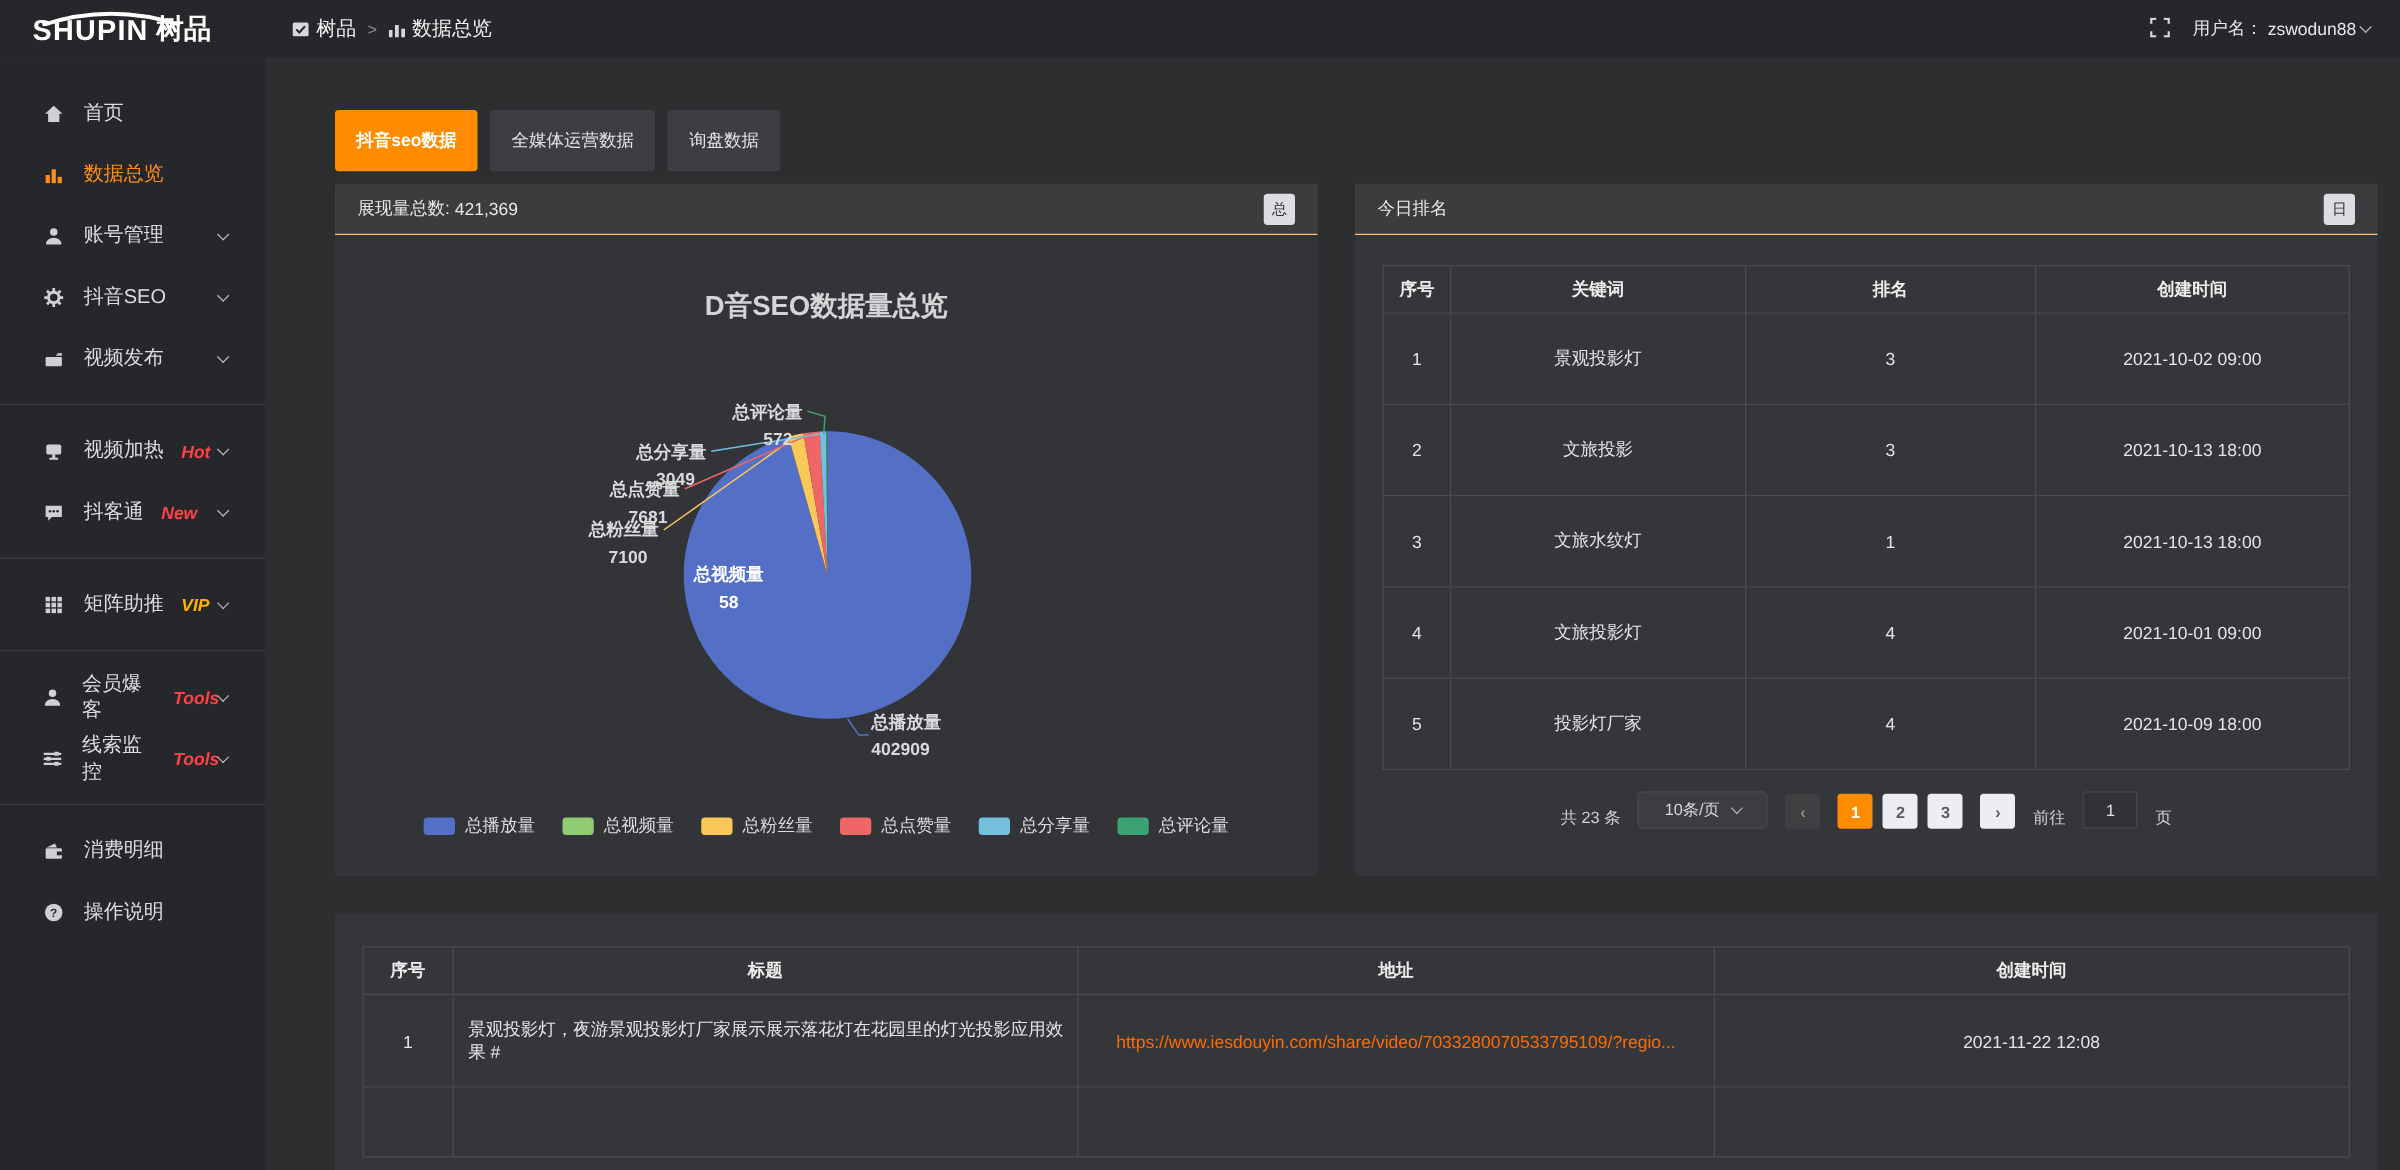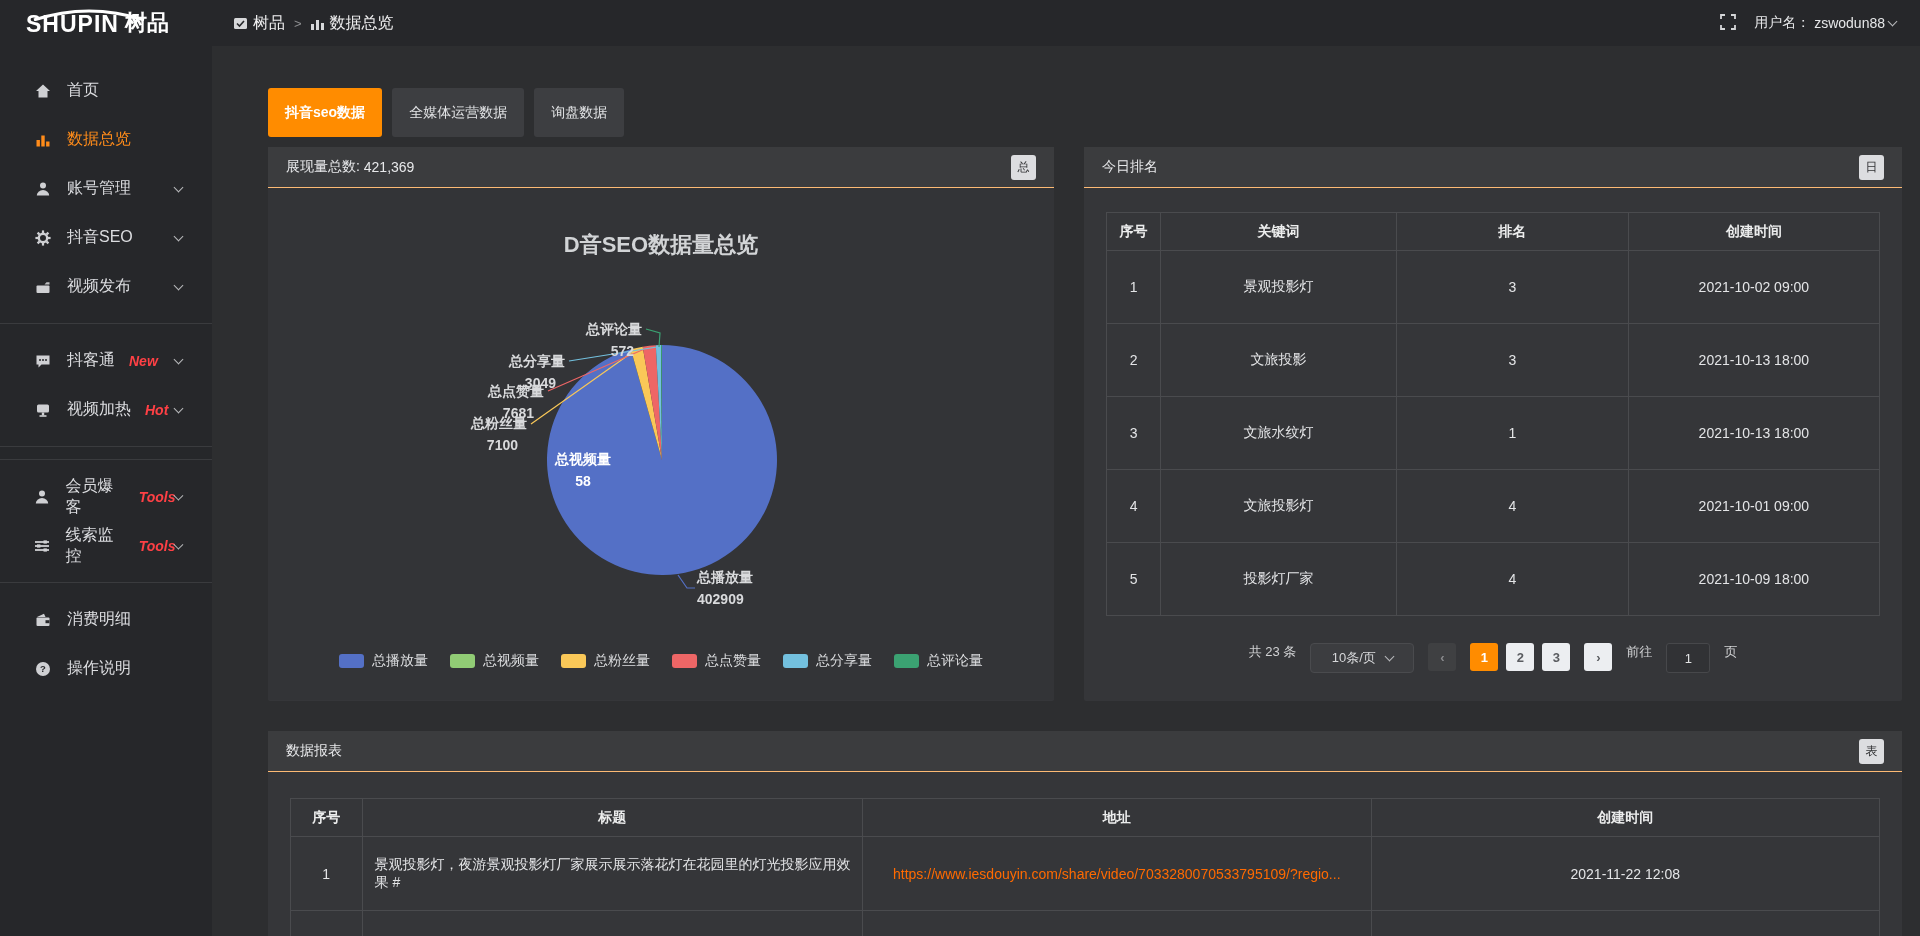--- a/index.html
+++ b/index.html
@@ -64,21 +64,21 @@
     gap:22px; align-items:center; }
   .legend-item { display:flex; align-items:center; gap:8px; font-size:14px; color:#dddee0; cursor:pointer; }
   .legend-swatch { width:25px; height:14px; border-radius:3px; display:inline-block; }
 
   
   .rank-wrap { padding:24px 22px 0 22px; }
   table.grid { width:100%; border-collapse:collapse; font-size:14px; color:#e4e5e7; }
   table.grid th, table.grid td { border:1px solid #4a4b4e; text-align:center; }
   table.grid th { height:38px; font-weight:700; color:#eceded; }
   .rank-grid td { height:73px; }
-  .pager { display:flex; align-items:flex-start; justify-content:center; gap:14px; margin-top:27px;
+  .pager { display:flex; align-items:flex-end; justify-content:center; gap:14px; margin-top:17px;
     font-size:13px; color:#d0d1d3; }
   .page-size { height:30px; min-width:104px; background:#3c3d40; border:1px solid #4a4b4e;
     border-radius:4px; display:flex; align-items:center; justify-content:center; gap:10px;
     color:#d6d7d9; cursor:pointer; padding:0 10px; }
   .pbtn { width:28px; height:28px; border:none; border-radius:3px; background:#eceef1;
     color:#5a5c60; font-size:13px; font-weight:700; cursor:pointer; }
   .pbtn.prev { background:#3f4042; color:#8a8b8e; }
   .pbtn.active { background:#ff8c00; color:#fff; }
   .goto-input { width:44px; height:30px; background:#313235; border:1px solid #47484b;
     border-radius:3px; color:#e2e3e5; text-align:center; font-size:13px; }
@@ -191,45 +191,65 @@
             <rect x="1.5" y="6.5" width="13" height="7.5" rx="1"></rect>
           </svg>
         </span>
       <span class="slabel">视频发布</span>
       <span class="chev"></span>
     </div>
     <div class="side-div"></div>
     <div class="side-item">
       <span class="sicon">
           <svg width="16" height="16" viewBox="0 0 16 16">
+            <rect x="2" y="2.5" width="12" height="8" rx="1.5"></rect>
+            <rect x="6.8" y="10.5" width="2.4" height="3"></rect>
+            <rect x="4.5" y="13.2" width="7" height="1.6"></rect>
+          </svg>
+        </span>
+      <span class="slabel">视频加热</span>
+      <span class="badge red">Hot</span>
+      <span class="chev"></span>
+    </div>
+    <div class="side-item">
+      <span class="sicon">
+          <svg width="16" height="16" viewBox="0 0 16 16">
             <path d="M1.5 2.5 h13 v9 h-8 l-3 3 v-3 h-2 z"></path>
             <g fill="#26272a">
               <circle cx="5" cy="7" r="1"></circle>
               <circle cx="8" cy="7" r="1"></circle>
               <circle cx="11" cy="7" r="1"></circle>
             </g>
           </svg>
         </span>
       <span class="slabel">抖客通</span>
       <span class="badge red">New</span>
       <span class="chev"></span>
     </div>
-    <div class="side-item">
-      <span class="sicon">
-          <svg width="16" height="16" viewBox="0 0 16 16">
-            <rect x="2" y="2.5" width="12" height="8" rx="1.5"></rect>
-            <rect x="6.8" y="10.5" width="2.4" height="3"></rect>
-            <rect x="4.5" y="13.2" width="7" height="1.6"></rect>
-          </svg>
-        </span>
-      <span class="slabel">视频加热</span>
-      <span class="badge red">Hot</span>
-      <span class="chev"></span>
-    </div>
     <div class="side-div"></div>
+    <div class="side-item">
+      <span class="sicon">
+          <svg width="16" height="16" viewBox="0 0 16 16">
+            <g>
+              <rect x="1.5" y="1.5" width="3.6" height="3.6"></rect>
+              <rect x="6.2" y="1.5" width="3.6" height="3.6"></rect>
+              <rect x="10.9" y="1.5" width="3.6" height="3.6"></rect>
+              <rect x="1.5" y="6.2" width="3.6" height="3.6"></rect>
+              <rect x="6.2" y="6.2" width="3.6" height="3.6"></rect>
+              <rect x="10.9" y="6.2" width="3.6" height="3.6"></rect>
+              <rect x="1.5" y="10.9" width="3.6" height="3.6"></rect>
+              <rect x="6.2" y="10.9" width="3.6" height="3.6"></rect>
+              <rect x="10.9" y="10.9" width="3.6" height="3.6"></rect>
+            </g>
+          </svg>
+        </span>
+      <span class="slabel">矩阵助推</span>
+      <span class="badge gold">VIP</span>
+      <span class="chev"></span>
+    </div>
     <div class="side-div"></div>
     <div class="side-item">
       <span class="sicon">
           <svg width="16" height="16" viewBox="0 0 16 16">
             <circle cx="8" cy="4.6" r="3"></circle>
             <path d="M1.8 14.5 a6.2 5.4 0 0 1 12.4 0 Z"></path>
           </svg>
         </span>
       <span class="slabel">会员爆客</span>
       <span class="badge red">Tools</span>
@@ -418,24 +438,20 @@
             <button class="pbtn">›</button>
             <span>前往</span>
             <input class="goto-input" value="1" style="">
             <span>页</span>
           </div>
         </div>
       </section>
     </div>
 
     <section class="panel report-panel">
-      <div class="panel-head">
-        <span>数据报表</span>
-        <button class="corner-btn">表</button>
-      </div>
       <div class="report-wrap">
         <table class="grid report-grid">
           <colgroup>
               <col style="width:4.5%">
               <col style="width:31.5%">
               <col style="width:32%">
               <col style="width:32%">
             </colgroup>
           <thead>
             <tr>

